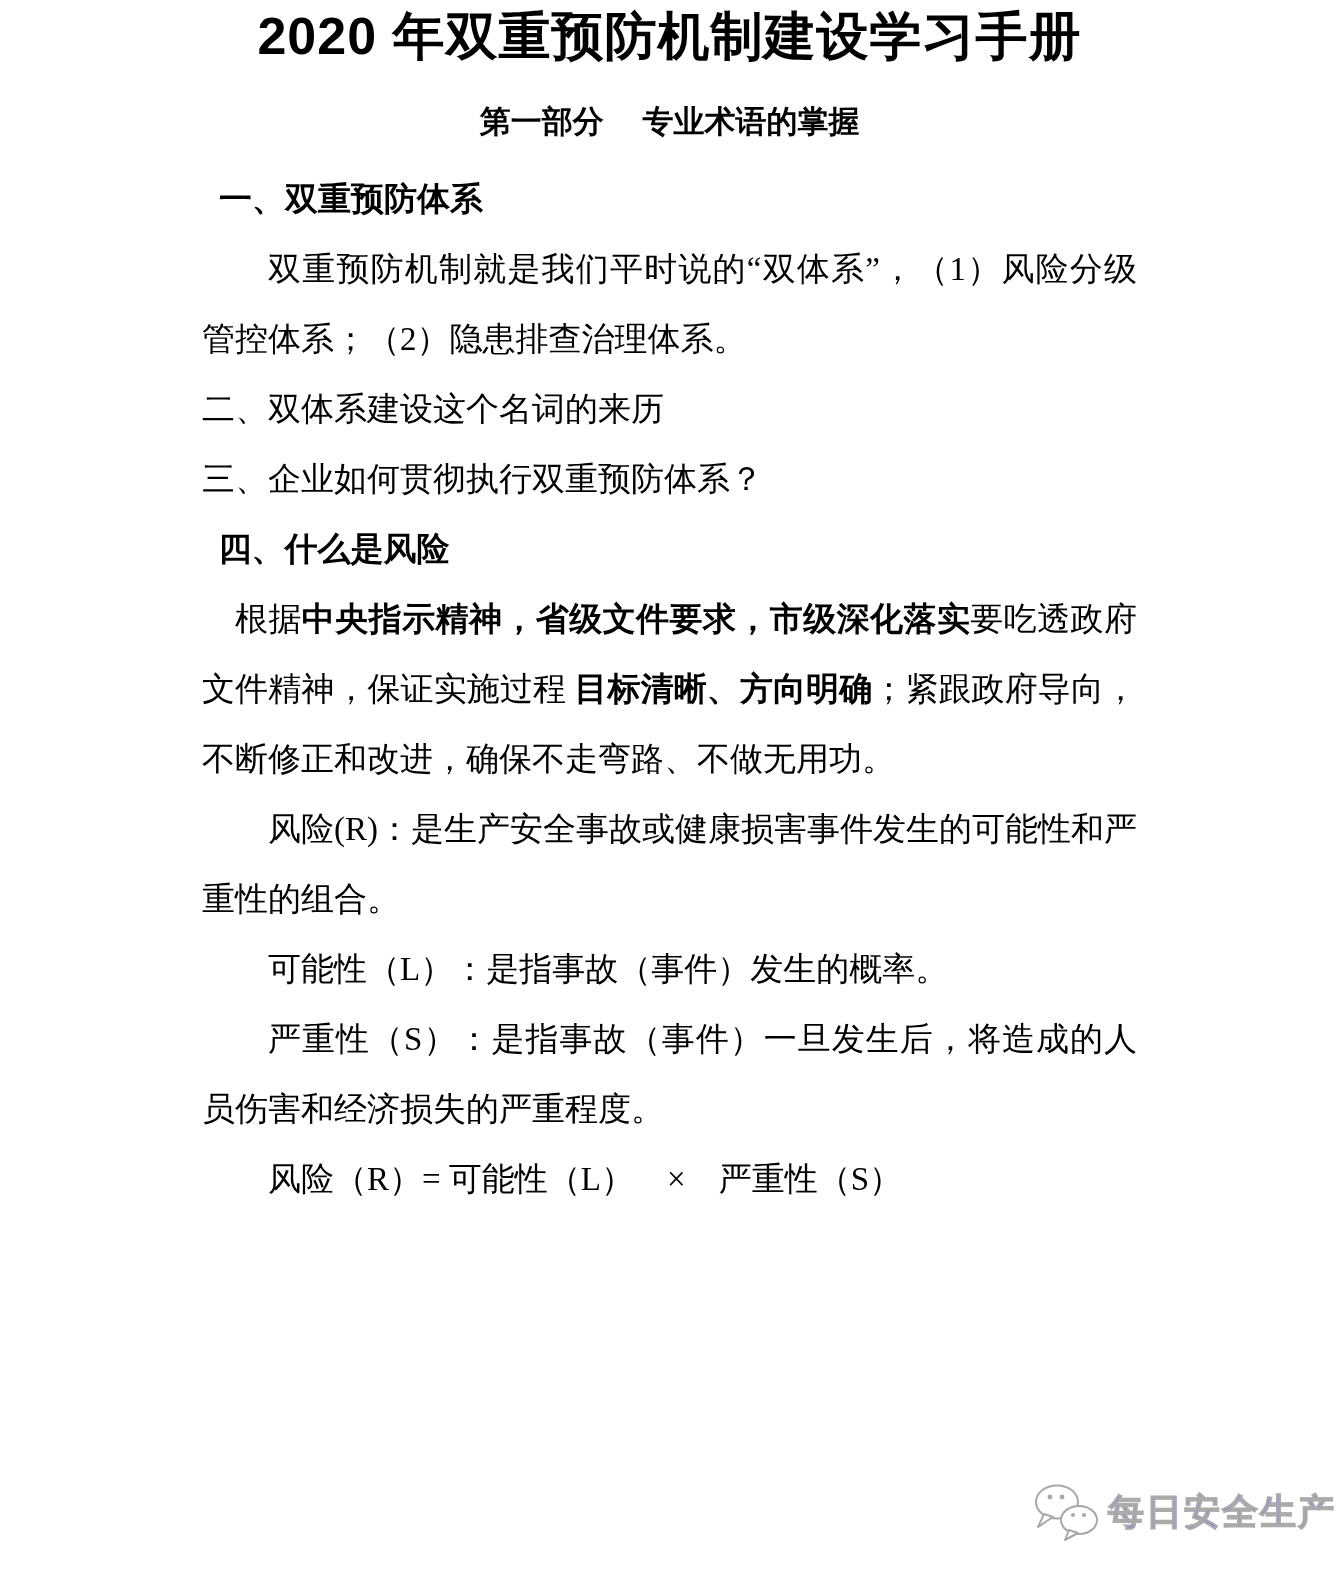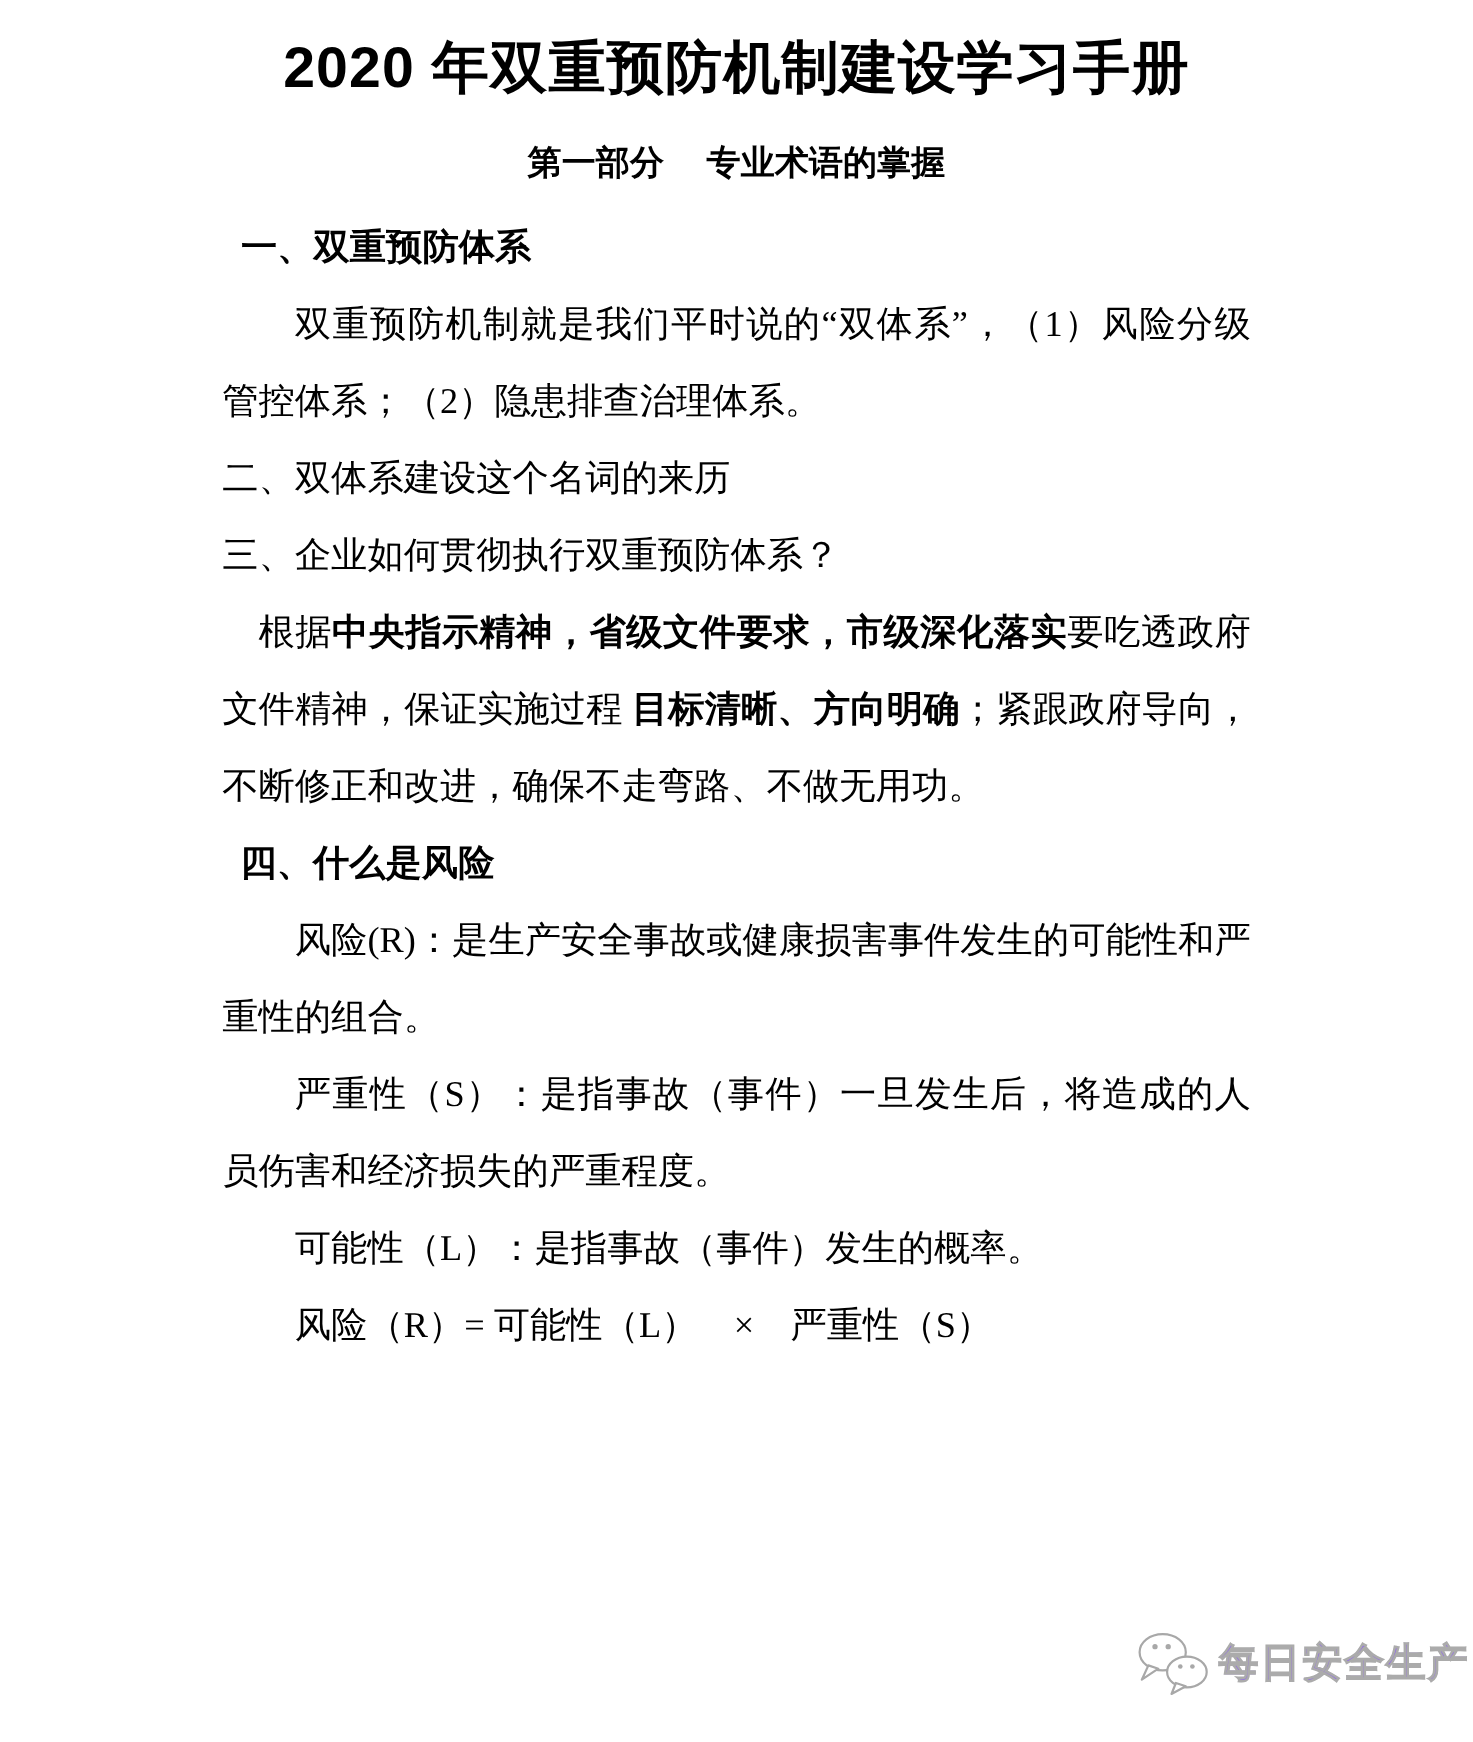--- a/index.html
+++ b/index.html
@@ -7,21 +7,20 @@
     position: relative;
     width: 1339px;
     height: 1584px;
     background: #ffffff;
     color: #000000;
     overflow: hidden;
     font-family: "Liberation Serif", serif;
   }
   .doc-title {
     margin: 0;
-    padding-top: 26px;
     text-align: center;
     font-family: "Liberation Sans", "DejaVu Sans", sans-serif;
     font-weight: 900;
     font-size: 52px;
     line-height: 72px;
     letter-spacing: 1px;
   }
   .doc-subtitle {
     margin: 30px 0 0 0;
     text-align: center;
@@ -61,25 +60,25 @@
 <body>
 
 <div class="page">
   <h1 class="doc-title">2020 年双重预防机制建设学习手册</h1>
   <h2 class="doc-subtitle">第一部分　 专业术语的掌握</h2>
   <div class="doc-body" id="doc-body">
       <div class="line heading" style="text-indent: 0em; margin-left: 17px;"><span class="b">一、双重预防体系</span></div>
       <div class="line para" style="text-indent: 2em;"><span class="r">双重预防机制就是我们平时说的“双体系”，（1）风险分级管控体系；（2）隐患排查治理体系。</span></div>
       <div class="line heading" style="text-indent: 0em;"><span class="r">二、双体系建设这个名词的来历</span></div>
       <div class="line heading" style="text-indent: 0em;"><span class="r">三、企业如何贯彻执行双重预防体系？</span></div>
+      <div class="line heading" style="text-indent: 0.5em;"><span class="b">四、什么是风险</span></div>
       <div class="line para" style="text-indent: 1em;"><span class="r">根据</span><span class="b">中央指示精神，省级文件要求，市级深化落实</span><span class="r">要吃透政府文件精神，保证实施过程 </span><span class="b">目标清晰、方向明确</span><span class="r">；紧跟政府导向，不断修正和改进，确保不走弯路、不做无用功。</span></div>
-      <div class="line heading" style="text-indent: 0.5em;"><span class="b">四、什么是风险</span></div>
       <div class="line para" style="text-indent: 2em;"><span class="r">风险(R)：是生产安全事故或健康损害事件发生的可能性和严重性的组合。</span></div>
+      <div class="line para" style="text-indent: 2em;"><span class="r">可能性（L）：是指事故（事件）发生的概率。</span></div>
       <div class="line para" style="text-indent: 2em;"><span class="r">严重性（S）：是指事故（事件）一旦发生后，将造成的人员伤害和经济损失的严重程度。</span></div>
-      <div class="line para" style="text-indent: 2em;"><span class="r">可能性（L）：是指事故（事件）发生的概率。</span></div>
       <div class="line para" style="text-indent: 2em;"><span class="r">风险（R）= 可能性（L）　×　严重性（S）</span></div>
     </div>
 
   <div class="watermark">
     <svg width="72" height="60" viewBox="0 0 72 60">
       <g stroke="#a8a8a8" stroke-width="2" fill="#ffffff">
         <ellipse cx="27" cy="20" rx="21" ry="16.5"></ellipse>
         <path d="M14 32 L8 45 L23 35 Z" stroke-linejoin="round"></path>
       </g>
       <circle cx="20" cy="15" r="2.4" fill="#a8a8a8"></circle>

